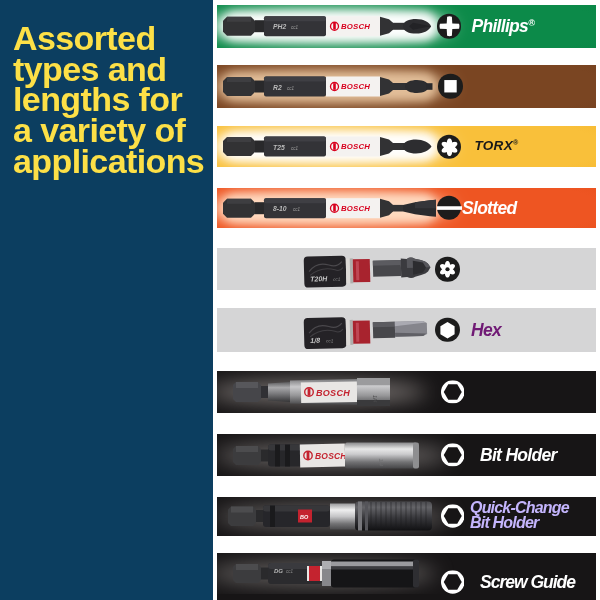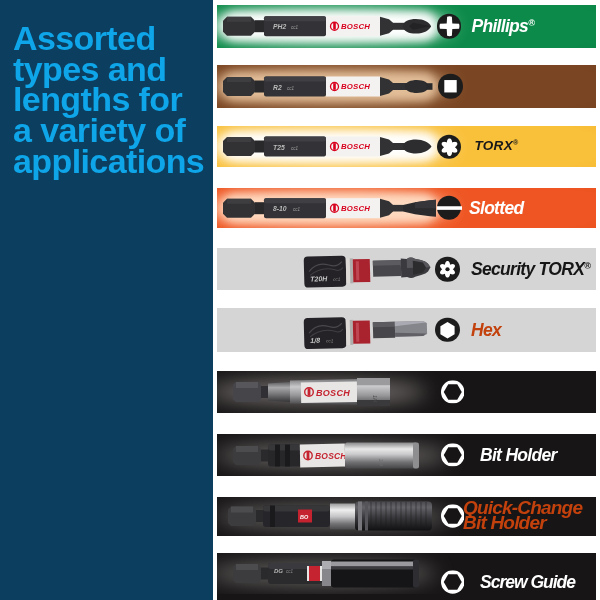--- a/index.html
+++ b/index.html
@@ -1,19 +1,19 @@
 <!DOCTYPE html>
 <html><head>
 <meta charset="utf-8">
 <style>
   html,body{margin:0;padding:0;}
   body{width:600px;height:600px;background:#ffffff;position:relative;overflow:hidden;
        font-family:"Liberation Sans", sans-serif;}
   .panel{position:absolute;left:0;top:0;width:213px;height:600px;background:#0c3e60;}
-  .headline{position:absolute;left:13px;top:23px;color:#0ea5e9;font-weight:bold;
+  .headline{position:absolute;left:13px;top:23px;color:#fde047;font-weight:bold;
             font-size:34px;line-height:30.7px;letter-spacing:-0.6px;}
   .bar{position:absolute;left:217px;width:379px;overflow:hidden;font-style:italic;}
   .label{position:absolute;font-weight:bold;font-size:17.5px;letter-spacing:-0.7px;
          top:50%;transform:translateY(-50%);white-space:nowrap;}
   .reg{font-size:9px;vertical-align:6px;letter-spacing:0;}
   .icon{position:absolute;top:50%;transform:translateY(-50%);}
 </style>
 </head>
 <body>
 <div class="panel">
@@ -160,21 +160,21 @@
       <rect x="174" y="16.9" width="12" height="6.6" fill="#323234"></rect>
       <polygon points="186,16.9 198,14.2 213,12.2 219,11.8 219,28.8 213,28.2 198,26.2 186,23.6" fill="#2b2b2e"></polygon>
       <polygon points="198,14.2 213,12.2 219,11.8 219,20.2 198,20.2" fill="#36363a"></polygon>
     </g>
   </svg>
   <div class="icon" style="left:219.5px;width:24.5px;height:24.5px;border-radius:50%;background:#1c1c1c;">
     <svg width="25" height="25" viewBox="0 0 25 25">
         <rect x="-0.8" y="10.5" width="26.6" height="3.6" fill="#ffffff"></rect>
       </svg>
   </div>
-  <div class="label" style="left:252px;color:#ffffff;">Slotted</div>
+  <div class="label" style="left:245px;color:#ffffff;">Slotted</div>
 </div>
 
 <div class="bar" style="top:248px;height:42px;background:#d5d5d6;">
   <svg width="379" height="42" viewBox="0 0 379 42" style="position:absolute;left:0;top:0;">
     <g transform="rotate(-1.5 150 21)">
       <rect x="87" y="7" width="42" height="31" rx="4" fill="#242226"></rect>
       <path d="M92,22 Q100,12 112,16 Q120,19 125,13" stroke="#4a484c" stroke-width="1.2" fill="none"></path>
       <path d="M93,26 Q104,17 118,21 Q123,23 126,19" stroke="#413f43" stroke-width="1" fill="none"></path>
       <text x="93" y="32" font-size="7" font-weight="bold" fill="#c6c6c6">T20H</text>
       <text x="116" y="32" font-size="4.5" fill="#9a9a9a">cc1</text>
@@ -188,21 +188,20 @@
       <path d="M190,12 Q194,9.5 198,12 L204,13.5 Q209,15 211,17 L213.5,21 L190,21 Z" fill="#56565b"></path>
       <path d="M196,14 L206,16 L209,21 L206,26 L196,28 Z" fill="#2c2c2f"></path>
     </g>
   </svg>
   <div class="icon" style="left:218px;width:24.5px;height:24.5px;border-radius:50%;background:#1c1c1c;">
     <svg width="25" height="25" viewBox="-12.5 -12.5 25 25">
         <use href="#tx" transform="scale(0.95)"></use>
         <circle cx="0" cy="0" r="2.1" fill="#1c1c1c"></circle>
       </svg>
   </div>
-  <div class="label" style="left:254px;color:#161616;">Security TORX<span class="reg">®</span></div>
 </div>
 
 <div class="bar" style="top:307.5px;height:44.5px;background:#d5d5d6;">
   <svg width="379" height="45" viewBox="0 0 379 45" style="position:absolute;left:0;top:0;">
     <g transform="rotate(-1.5 150 22.5)">
       <rect x="87" y="8.5" width="42" height="31" rx="4" fill="#242226"></rect>
       <path d="M92,23.5 Q100,13.5 112,17.5 Q120,20.5 125,14.5" stroke="#4a484c" stroke-width="1.2" fill="none"></path>
       <path d="M93,27.5 Q104,18.5 118,22.5 Q123,24.5 126,20.5" stroke="#413f43" stroke-width="1" fill="none"></path>
       <text x="93" y="33.5" font-size="7" font-weight="bold" fill="#c6c6c6">1/8</text>
       <text x="109" y="33.5" font-size="4.5" fill="#9a9a9a">cc1</text>
@@ -215,21 +214,21 @@
       <polygon points="178,14.5 206,14.5 210,16.5 210,27.5 206,29.5 178,29.5" fill="#85858c"></polygon>
       <polygon points="178,14.5 206,14.5 209,16 178,19" fill="#aaaab2"></polygon>
       <polygon points="178,25.5 209,27 206,29.5 178,29.5" fill="#606066"></polygon>
     </g>
   </svg>
   <div class="icon" style="left:218px;width:24.5px;height:24.5px;border-radius:50%;background:#1c1c1c;">
     <svg width="25" height="25" viewBox="-12.5 -12.5 25 25">
         <polygon points="0,-8.2 -7.1,-4.1 -7.1,4.1 0,8.2 7.1,4.1 7.1,-4.1" fill="#ffffff"></polygon>
       </svg>
   </div>
-  <div class="label" style="left:254px;color:#c2410c;">Hex</div>
+  <div class="label" style="left:254px;color:#701a75;">Hex</div>
 </div>
 
 <div class="bar" style="top:371px;height:41.5px;background:#171516;">
   <svg width="379" height="42" viewBox="0 0 379 42" style="position:absolute;left:0;top:0;">
     <defs>
         <filter id="bl7" x="-40%" y="-120%" width="180%" height="340%">
           <feGaussianBlur stdDeviation="10"></feGaussianBlur>
         </filter>
     <linearGradient id="met7" x1="0" y1="0" x2="0" y2="1">
       <stop offset="0" stop-color="#7a7a7c"></stop>
@@ -359,21 +358,21 @@
           <line x1="209" y1="5" x2="209" y2="33"></line>
       </g>
     </g>
   </svg>
   <div class="icon" style="left:223.5px;width:23.5px;height:23.5px;">
     <svg width="23.5" height="23.5" viewBox="-11.75 -11.75 23.5 23.5">
         <circle cx="0" cy="0" r="11.75" fill="#ffffff"></circle>
         <polygon points="9,0 4.5,7.79 -4.5,7.79 -9,0 -4.5,-7.79 4.5,-7.79" fill="#171516"></polygon>
       </svg>
   </div>
-  <div class="label" style="left:246px;color:#c2410c;font-size:19px;line-height:14.6px;letter-spacing:-0.8px;">Quick-Change<br>Bit Holder</div>
+  <div class="label" style="left:253px;color:#c4b5fd;font-size:16px;line-height:14.6px;letter-spacing:-0.8px;">Quick-Change<br>Bit Holder</div>
 </div>
 
 <div class="bar" style="top:553px;height:58px;background:#171516;">
   <svg width="379" height="41" viewBox="0 0 379 41" style="position:absolute;left:0;top:0;">
     <defs>
         <filter id="bl10" x="-40%" y="-120%" width="180%" height="340%">
           <feGaussianBlur stdDeviation="10"></feGaussianBlur>
         </filter>
       </defs>
     <ellipse cx="105" cy="20.5" rx="115" ry="12" fill="#8f8a88" opacity="0.65" filter="url(#bl10)"></ellipse>

